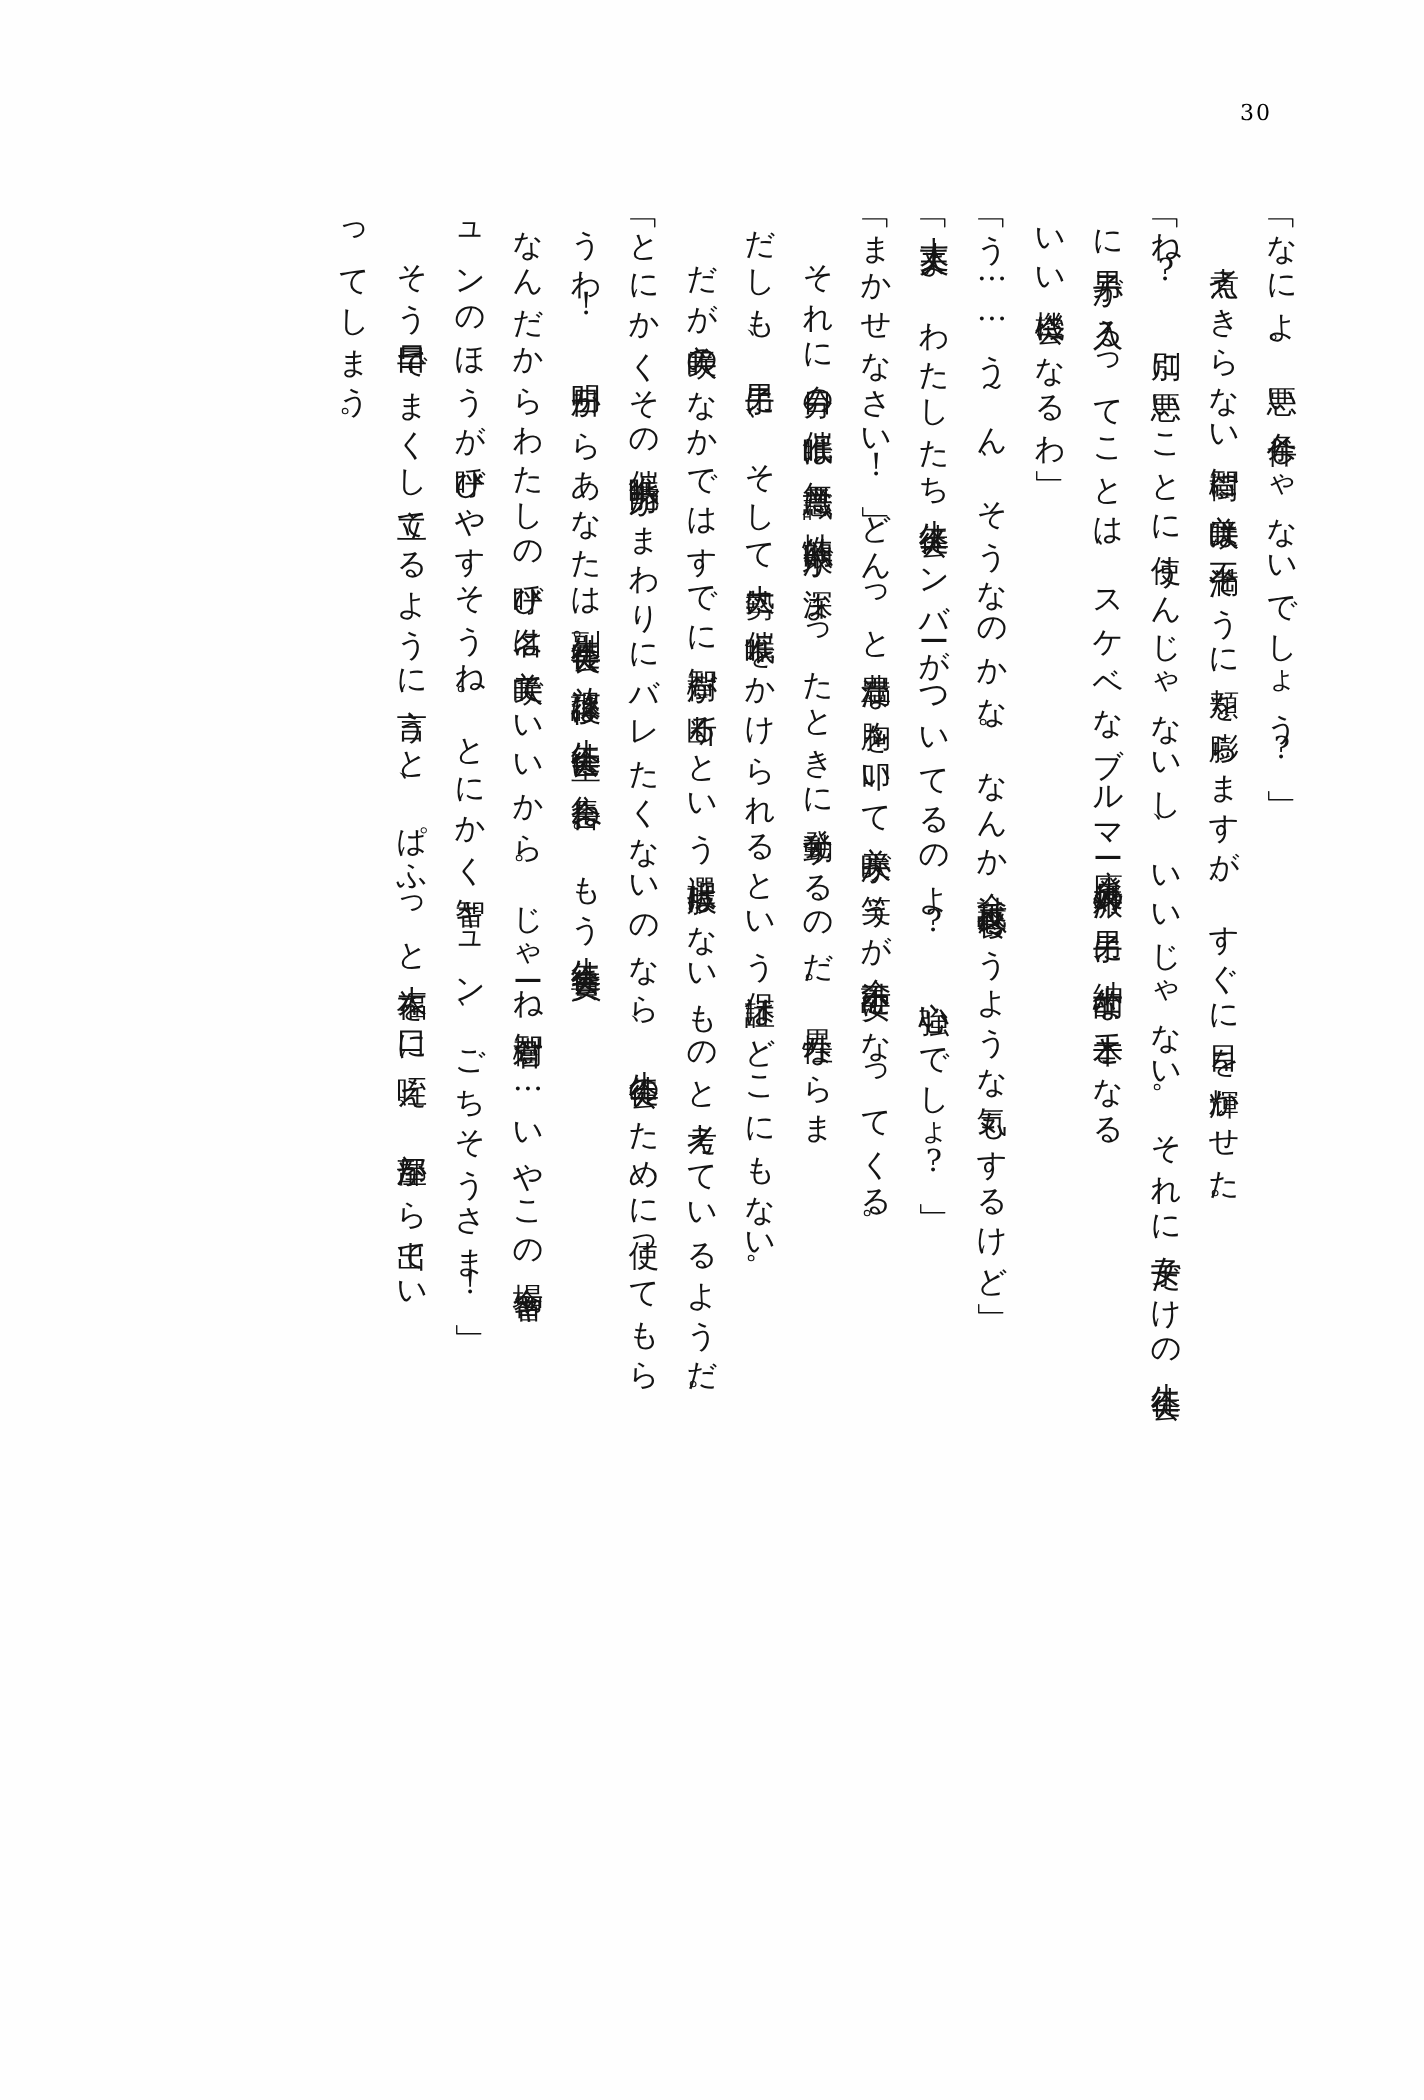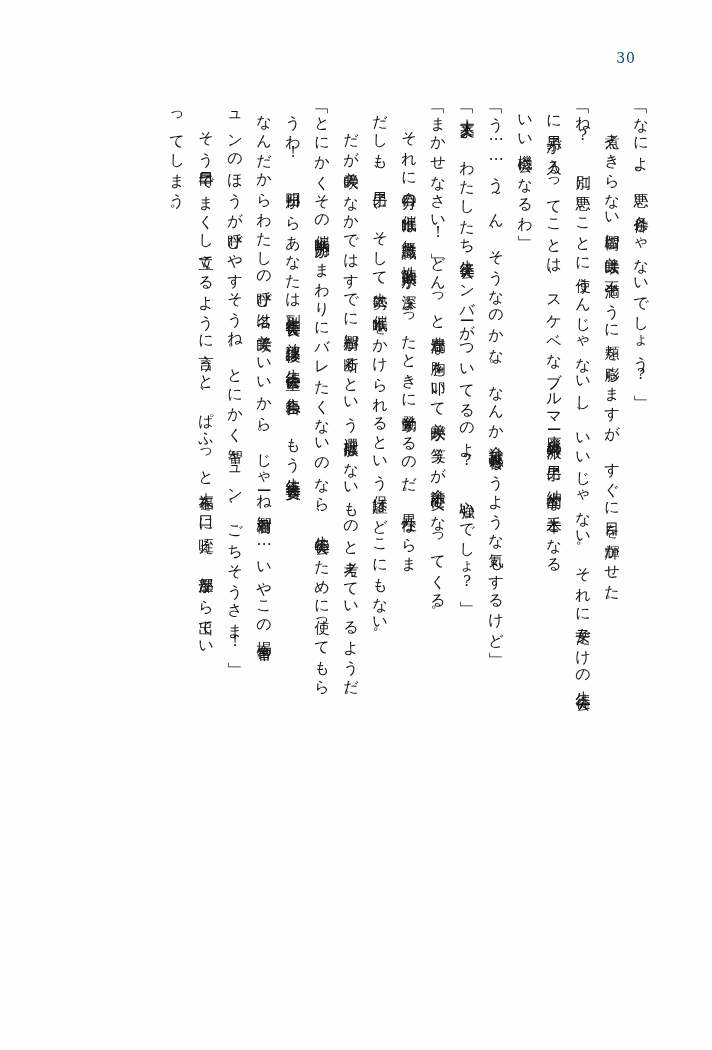--- a/index.html
+++ b/index.html
@@ -17,23 +17,23 @@
   }
   .page {
     position: absolute;
     inset: 0;
     background: #fefefe;
   }
   .page-number {
     position: absolute;
     top: 50px;
     right: 76px;
-    font-size: 14px;
+    font-size: 11px;
     letter-spacing: 1px;
-    color: #0c4a6e;
+    color: #000000;
     font-family: "DejaVu Serif", "Liberation Serif", serif;
   }
   .text-block {
     position: absolute;
     top: 104px;
     left: 62px;
     right: 64px;
     height: 870px;
     display: flex;
     flex-direction: row-reverse;

